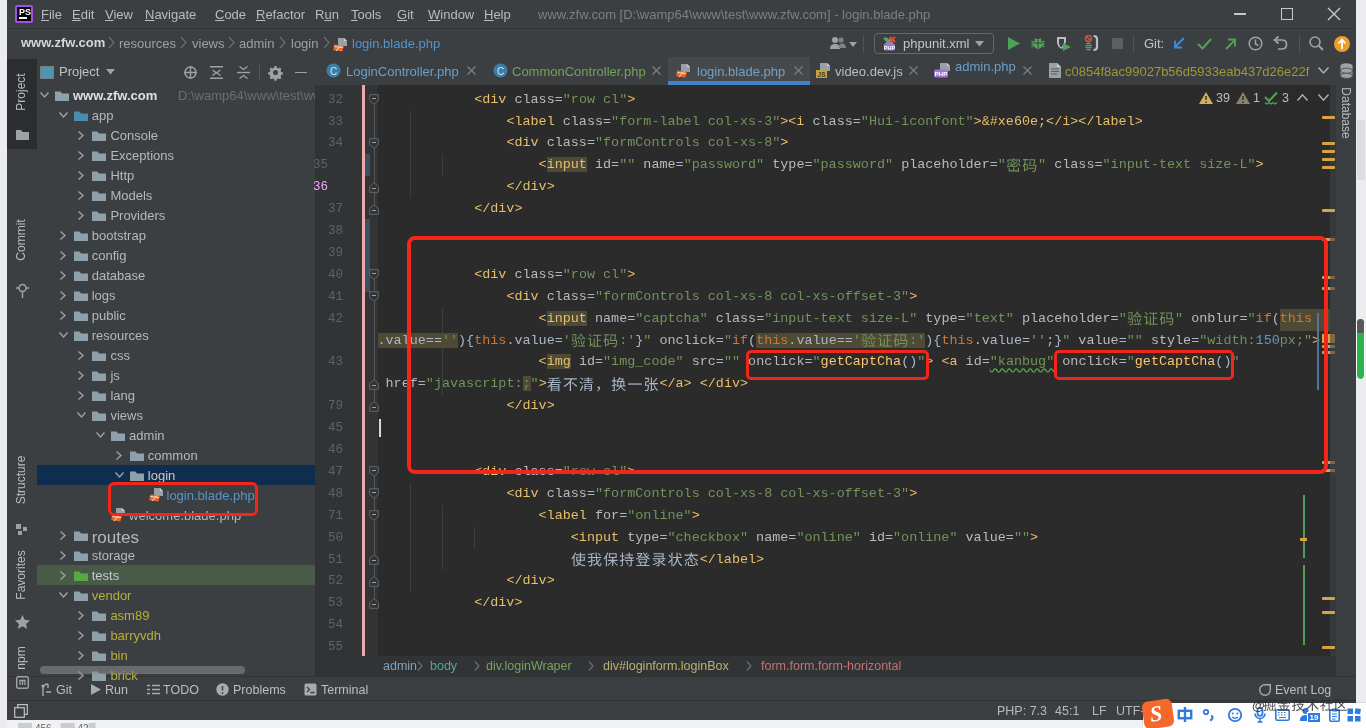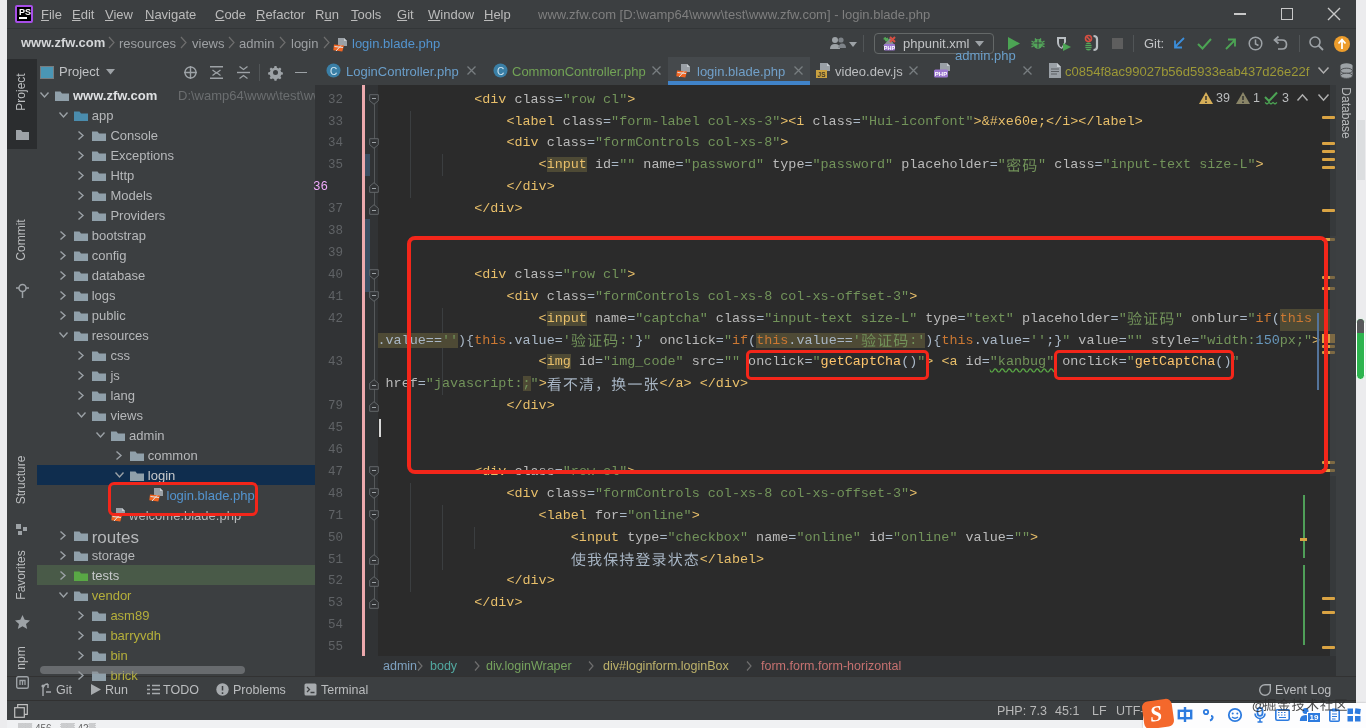--- a/index.html
+++ b/index.html
@@ -458,21 +458,21 @@
 <div class="ab" style="left:835px;top:64px;font-size:13px;color:#bbbdbf">video.dev.js</div>
 <svg class="ab" style="left:909px;top:66px;width:9px;height:9px">
     <path d="M0.5 0.5 L8.5 8.5 M8.5 0.5 L0.5 8.5" stroke="#787d80" stroke-width="1.3"></path>
   </svg>
 <svg class="ab" style="left:934px;top:63px;width:17px;height:15px" viewBox="0 0 17 15">
     <path d="M6 0 h7 l3 3 v5 h-10 z" fill="#9aa0a6"></path>
     <path d="M13 0 l3 3 h-3 z" fill="#c8cdd2"></path>
     <rect x="0" y="6.5" width="14" height="8" rx="1.5" fill="#9b77d0"></rect>
     <text x="7" y="12.8" text-anchor="middle" font-size="6" font-weight="bold" fill="#fff" font-family="Liberation Sans">PHP</text>
   </svg>
-<div class="ab" style="left:955px;top:48px;font-size:13px;color:#6a9fcb">admin.php</div>
+<div class="ab" style="left:955px;top:59px;font-size:13px;color:#6a9fcb">admin.php</div>
 <svg class="ab" style="left:1023px;top:66px;width:9px;height:9px">
     <path d="M0.5 0.5 L8.5 8.5 M8.5 0.5 L0.5 8.5" stroke="#787d80" stroke-width="1.3"></path>
   </svg>
 <svg class="ab" style="left:1049px;top:63px;width:12px;height:15px" viewBox="0 0 12 15">
     <path d="M0 0 h8 l4 4 v11 h-12 z" fill="#9aa0a6"></path>
     <path d="M8 0 l4 4 h-4 z" fill="#c8cdd2"></path>
     <path d="M2 6 h8 M2 8.5 h8 M2 11 h6" stroke="#5a5e62" stroke-width="1"></path>
   </svg>
 <div class="ab" style="left:1065px;top:64px;font-size:13px;color:#9d9937;width:245px;overflow:hidden;white-space:nowrap">c0854f8ac99027b56d5933eab437d26e22f</div>
 <svg class="ab" style="left:1318px;top:67px;width:11px;height:7px">
@@ -486,21 +486,21 @@
   </svg>
 <div class="ab" style="left:1346.0px;top:113.0px;width:0;height:0">
     <div style="position:absolute;transform:translate(-50%,-50%) rotate(90deg);font-size:12px;color:#bbbdbf;white-space:nowrap">Database</div>
   </div>
 <div class="ab" style="left:362px;top:85px;width:3px;height:571px;background:#eca9ad"></div>
 <div class="ab" style="left:365px;top:154px;width:5px;height:22px;background:#3c4f63"></div>
 <div class="ab" style="left:365px;top:219px;width:5px;height:73px;background:#3c4f63"></div>
 <div class="ab mono" style="left:313px;top:92.6px;width:30px;text-align:right;font-size:12.5px;color:#606366">32</div>
 <div class="ab mono" style="left:313px;top:114.5px;width:30px;text-align:right;font-size:12.5px;color:#606366">33</div>
 <div class="ab mono" style="left:313px;top:136.4px;width:30px;text-align:right;font-size:12.5px;color:#606366">34</div>
-<div class="ab mono" style="left:313px;top:158.3px;width:30px;text-align:right;font-size:12.5px;color:#606366">35</div>
+<div class="ab mono" style="left:313px;top:158.3px;width:30px;font-size:12.5px;color:#606366">35</div>
 <div class="ab mono" style="left:313px;top:180.2px;width:30px;text-align:left;font-size:12.5px;color:#f0abfc">36</div>
 <div class="ab mono" style="left:313px;top:202.1px;width:30px;text-align:right;font-size:12.5px;color:#606366">37</div>
 <div class="ab mono" style="left:313px;top:224.0px;width:30px;text-align:right;font-size:12.5px;color:#606366">38</div>
 <div class="ab mono" style="left:313px;top:245.9px;width:30px;text-align:right;font-size:12.5px;color:#606366">39</div>
 <div class="ab mono" style="left:313px;top:267.8px;width:30px;text-align:right;font-size:12.5px;color:#606366">40</div>
 <div class="ab mono" style="left:313px;top:289.7px;width:30px;text-align:right;font-size:12.5px;color:#606366">41</div>
 <div class="ab mono" style="left:313px;top:311.6px;width:30px;text-align:right;font-size:12.5px;color:#606366">42</div>
 <div class="ab mono" style="left:313px;top:355.4px;width:30px;text-align:right;font-size:12.5px;color:#606366">43</div>
 <div class="ab mono" style="left:313px;top:399.2px;width:30px;text-align:right;font-size:12.5px;color:#606366">79</div>
 <div class="ab mono" style="left:313px;top:421.1px;width:30px;text-align:right;font-size:12.5px;color:#606366">45</div>

